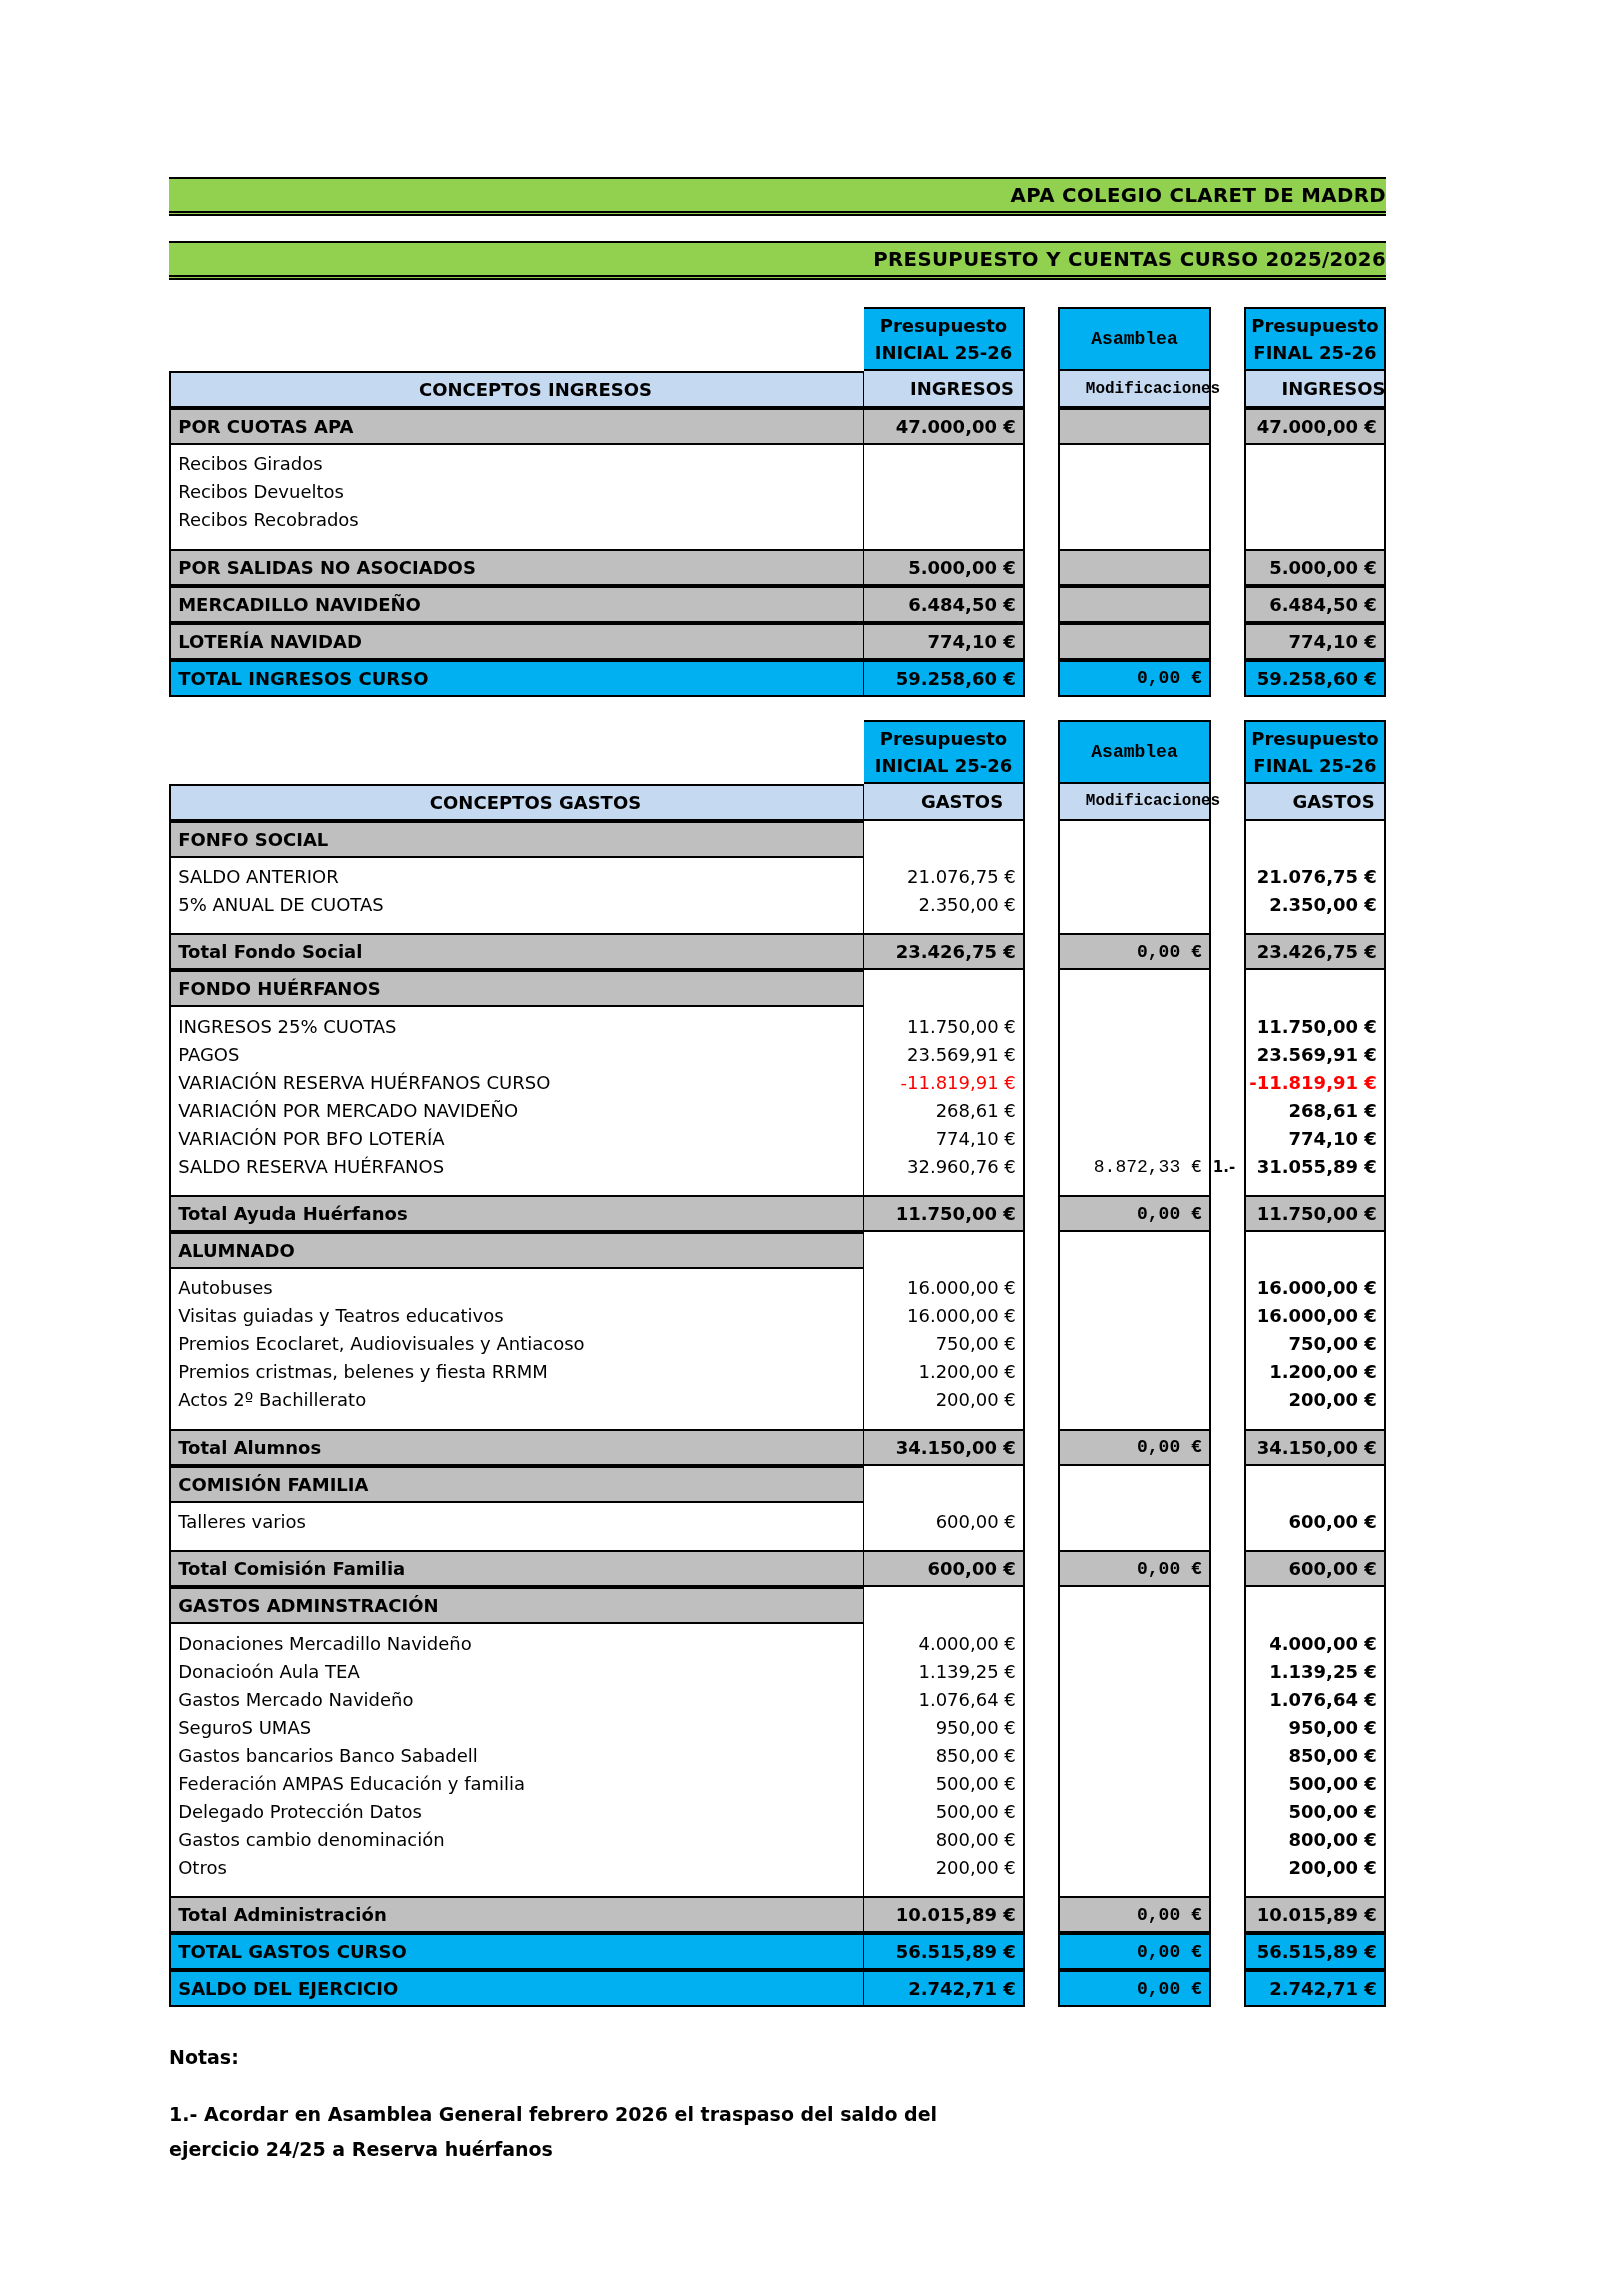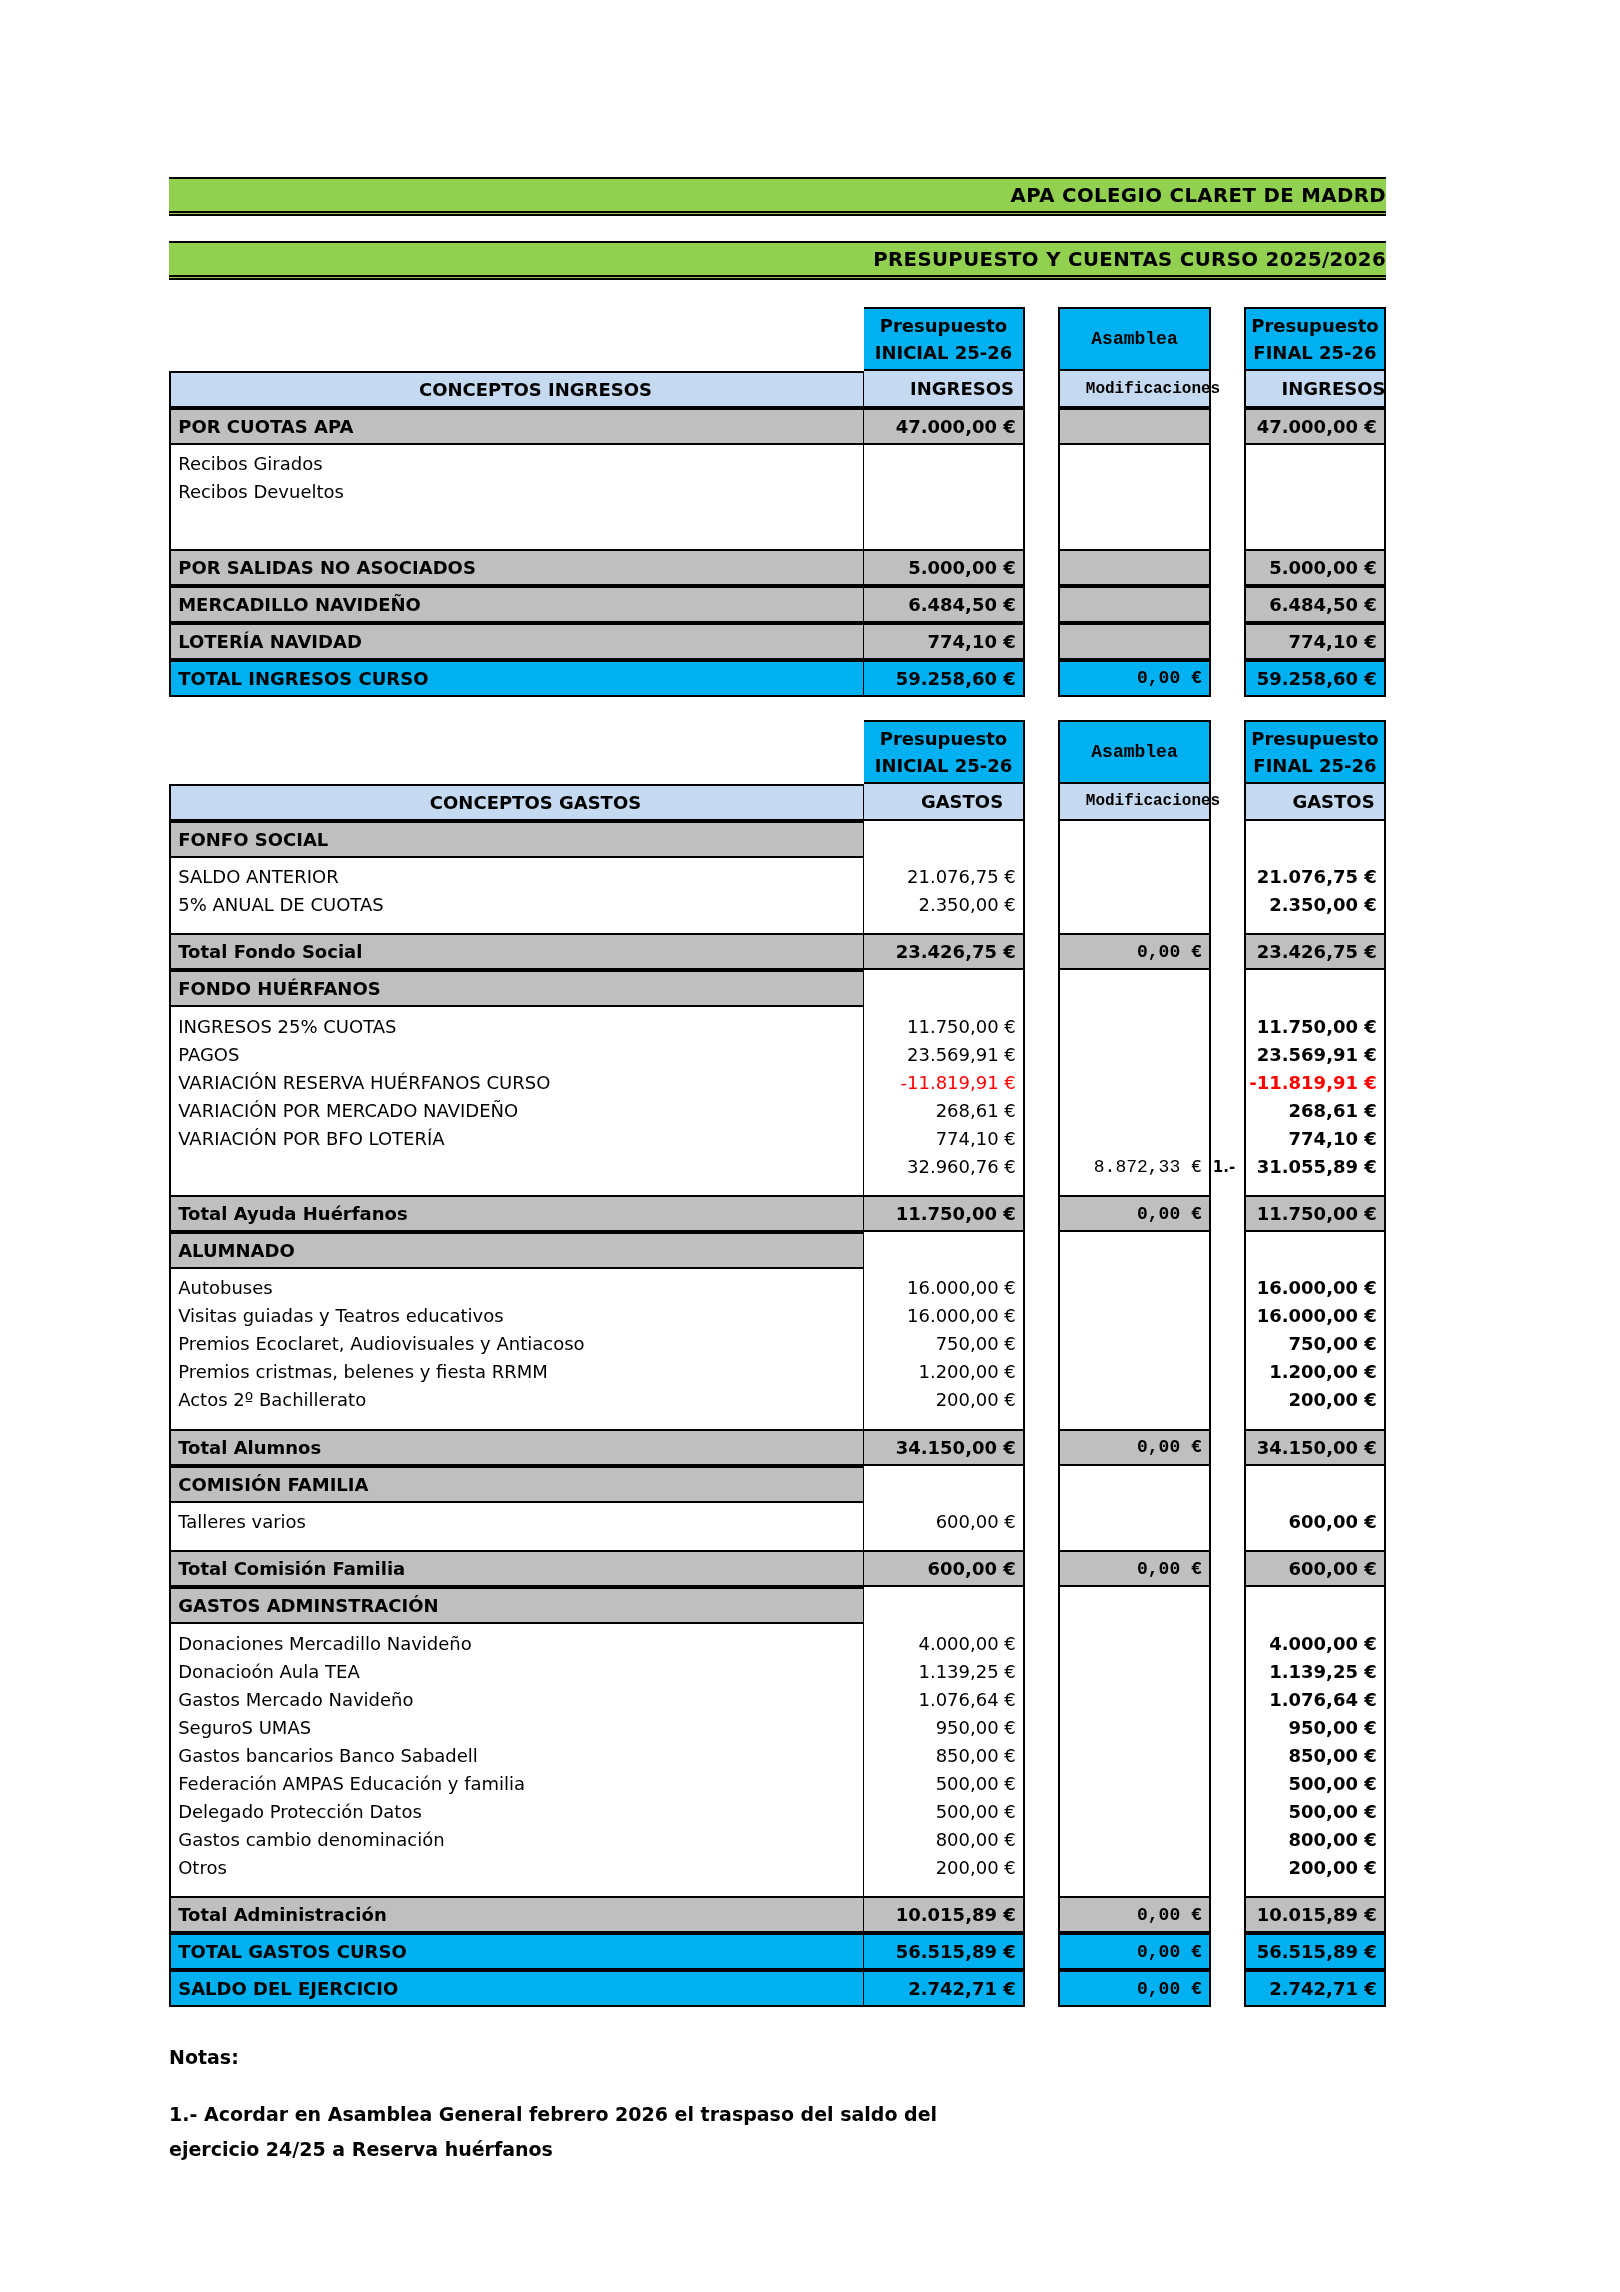--- a/index.html
+++ b/index.html
@@ -105,20 +105,21 @@
       </div>
       <div class="cell gap"></div>
       <div class="cell mid rb valcell gray"></div>
       <div class="cell gap"></div>
       <div class="cell a2 rb valcell gray">
         <div class="val">47.000,00 €</div>
       </div>
       <div class="cell c items">
         <div class="line lab">Recibos Girados</div>
         <div class="line lab">Recibos Devueltos</div>
+        <div class="line lab">Recibos Recobrados</div>
       </div>
       <div class="cell a1 items">
         <div class="line val"></div>
         <div class="line val"></div>
         <div class="line val"></div>
       </div>
       <div class="cell gap"></div>
       <div class="cell mid items">
         <div class="line val"></div>
         <div class="line val"></div>
@@ -241,20 +242,21 @@
       <div class="cell gap"></div>
       <div class="cell mid blank"></div>
       <div class="cell gap"></div>
       <div class="cell a2 blank"></div>
       <div class="cell c items">
         <div class="line lab">INGRESOS 25% CUOTAS</div>
         <div class="line lab">PAGOS</div>
         <div class="line lab">VARIACIÓN RESERVA HUÉRFANOS CURSO</div>
         <div class="line lab">VARIACIÓN POR MERCADO NAVIDEÑO</div>
         <div class="line lab">VARIACIÓN POR BFO LOTERÍA</div>
+        <div class="line lab">SALDO RESERVA HUÉRFANOS</div>
       </div>
       <div class="cell a1 items">
         <div class="line val">11.750,00 €</div>
         <div class="line val">23.569,91 €</div>
         <div class="line val red">-11.819,91 €</div>
         <div class="line val">268,61 €</div>
         <div class="line val">774,10 €</div>
         <div class="line val">32.960,76 €</div>
       </div>
       <div class="cell gap"></div>

